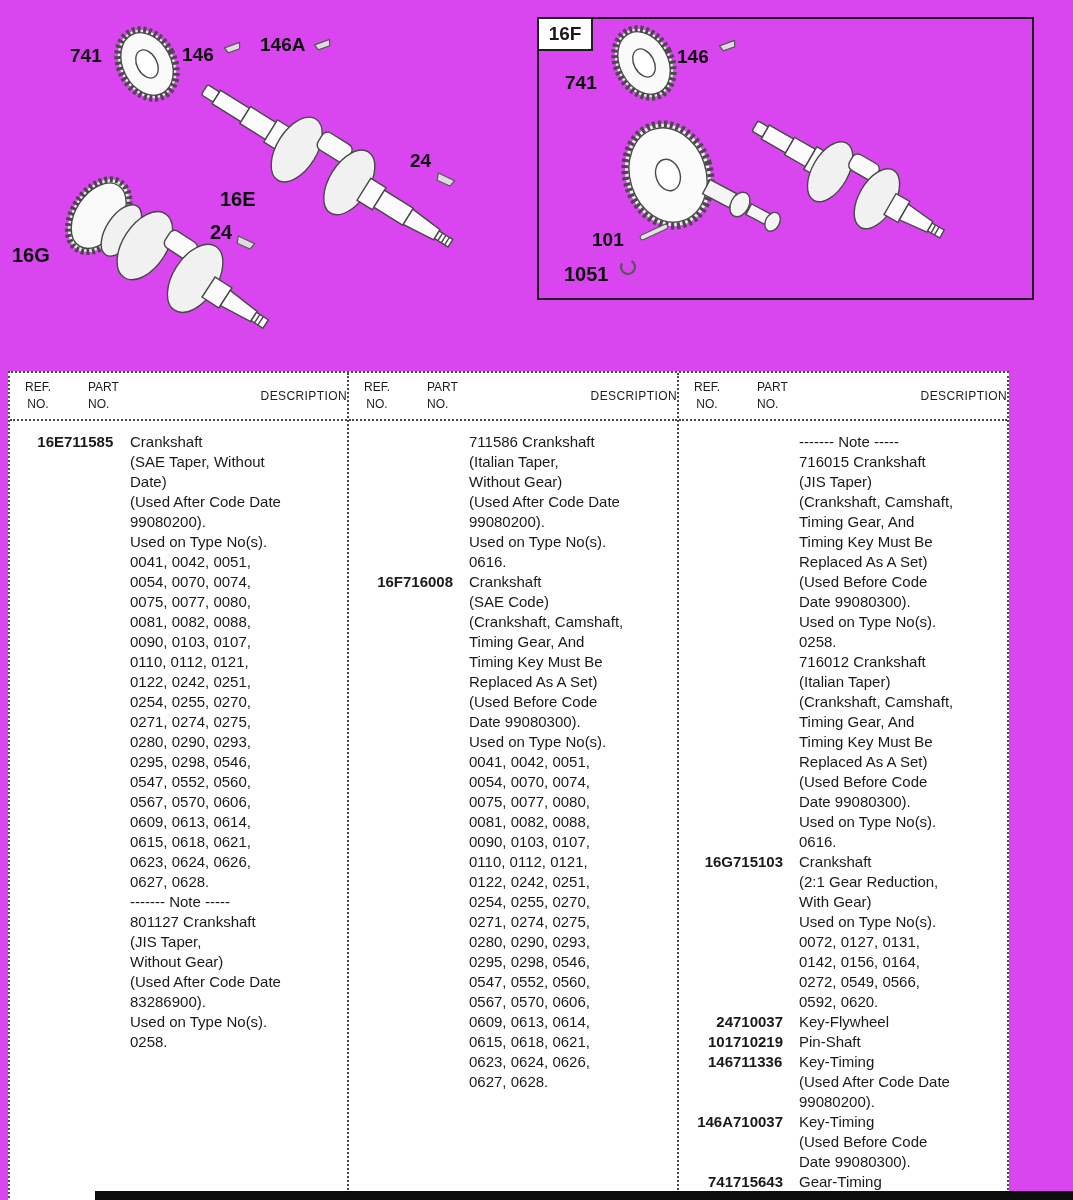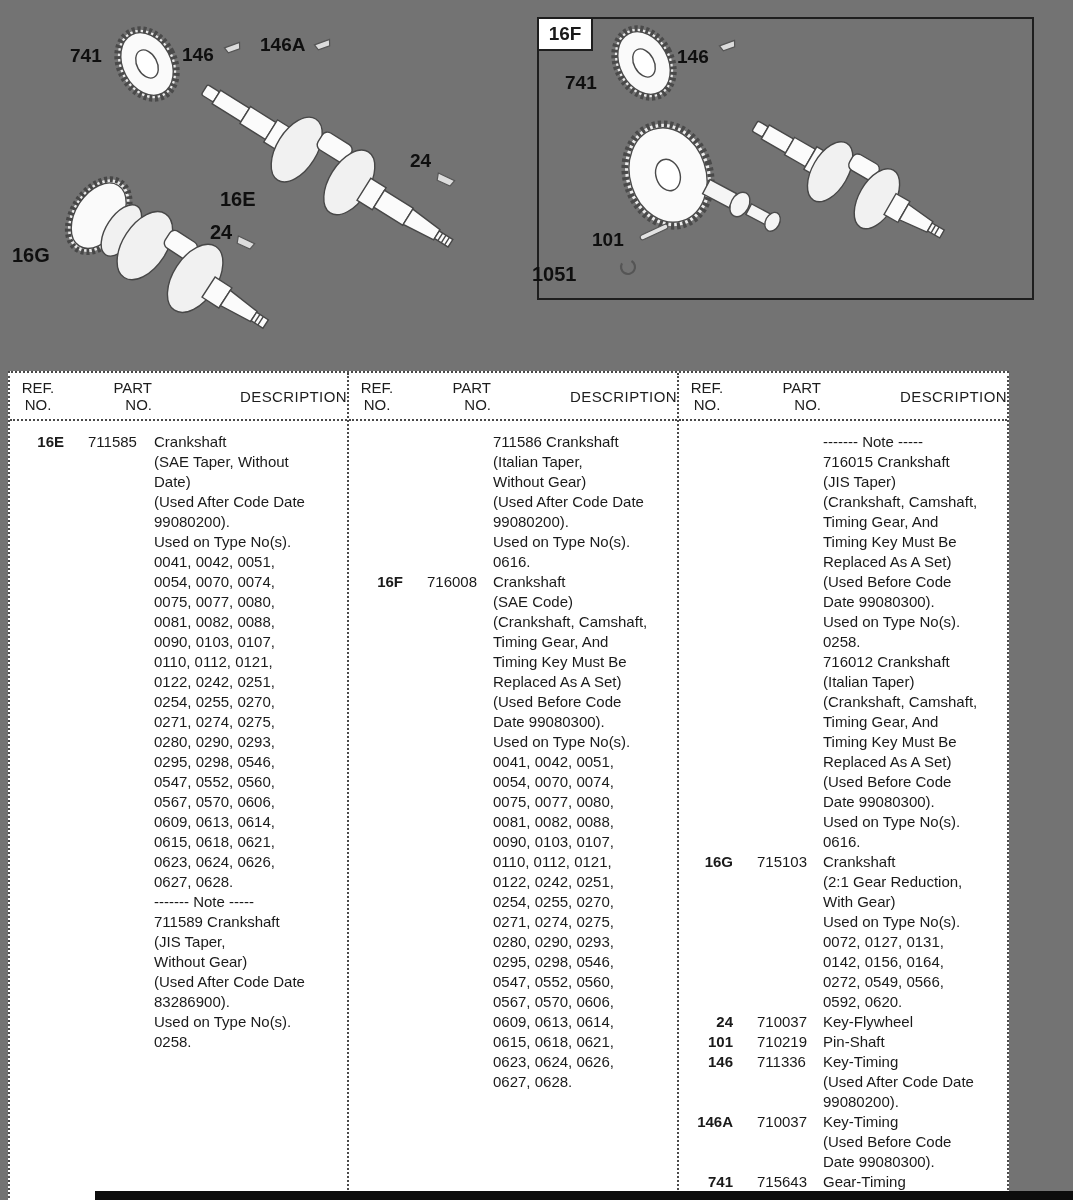--- a/index.html
+++ b/index.html
@@ -1,47 +1,47 @@
 <!DOCTYPE html>
 <html><head>
 <meta charset="utf-8">
 <style>
   html,body{margin:0;padding:0;}
   body{
     width:1073px;height:1200px;overflow:hidden;background:#ffffff;
     font-family:"Liberation Sans", sans-serif;color:#1a1a1a;
   }
-  .page{position:relative;width:1073px;height:1200px;overflow:hidden;background:#737373;}
+  .page{position:relative;width:1073px;height:1200px;overflow:hidden;background:#d946ef;}
 
   
   .diagram{position:absolute;left:0;top:0;width:1073px;height:370px;}
   .diagram svg{position:absolute;left:0;top:0;}
   .dlabel{position:absolute;font-weight:bold;color:#0f0f0f;font-size:19px;line-height:1;white-space:nowrap;}
   .dlabel.big{font-size:20px;}
   .fbox{position:absolute;left:537px;top:17px;width:493px;height:279px;border:2.5px solid #1e1e1e;background:transparent;}
   .fbox-tag{position:absolute;left:0;top:0;width:52px;height:30px;border-right:2.5px solid #1e1e1e;border-bottom:2.5px solid #1e1e1e;
     display:flex;align-items:center;justify-content:center;font-weight:bold;font-size:19px;background:#fff;}
 
   
   .ptable{
     position:absolute;left:8px;top:371px;width:997px;height:845px;
     border:2px dotted #4a4a4a;border-bottom:none;
     display:grid;grid-template-columns:337px 330px 330px;background:#fff;
   }
   .tcol{position:relative;min-width:0;}
   .tcol + .tcol{border-left:2px dotted #4a4a4a;}
-  .thead{height:46px;border-bottom:2px dotted #4a4a4a;display:flex;align-items:center;font-size:15px;color:#1d1d1d;}
+  .thead{height:46px;border-bottom:2px dotted #4a4a4a;display:flex;align-items:center;font-size:12px;color:#1d1d1d;}
   .h-ref{margin-left:2px;width:52px;text-align:center;line-height:17px;}
-  .h-part{margin-left:24px;width:64px;text-align:right;line-height:17px;}
+  .h-part{margin-left:24px;width:64px;text-align:left;line-height:17px;}
   .h-desc{flex:1;text-align:right;letter-spacing:.4px;}
   .tbody{padding:11px 0 0 0;}
   .entry{display:flex;align-items:flex-start;}
   .cell{font-size:15px;line-height:20px;white-space:nowrap;}
   .cell.ref{margin-left:2px;width:52px;flex:none;text-align:right;font-weight:bold;}
-  .cell.part{margin-left:24px;width:64px;flex:none;font-weight:normal;}
+  .cell.part{width:64px;flex:none;font-weight:bold;}
   .cell.desc{flex:1;min-width:0;padding-left:2px;}
   .line{font-size:15px;line-height:20px;white-space:nowrap;}
   .pb{font-weight:normal;}
 
   .scan-bar{position:absolute;left:95px;top:1191px;width:978px;height:9px;background:#0d0d0d;}
 </style>
 </head>
 <body>
 
 <div class="page">
@@ -154,21 +154,21 @@
     <div class="dlabel" style="left:70px;top:46px;">741</div>
     <div class="dlabel" style="left:182px;top:45px;">146</div>
     <div class="dlabel" style="left:260px;top:35px;">146A</div>
     <div class="dlabel" style="left:410px;top:151px;">24</div>
     <div class="dlabel big" style="left:220px;top:189px;">16E</div>
     <div class="dlabel big" style="left:210px;top:222px;">24</div>
     <div class="dlabel big" style="left:12px;top:245px;">16G</div>
     <div class="dlabel" style="left:565px;top:73px;">741</div>
     <div class="dlabel" style="left:677px;top:47px;">146</div>
     <div class="dlabel" style="left:592px;top:230px;">101</div>
-    <div class="dlabel big" style="left:532px;top:264px;text-align:center;">1051</div>
+    <div class="dlabel big" style="left:564px;top:264px;text-align:center;">1051</div>
   </div>
 
   <div class="ptable">
 
     <div class="tcol">
       <div class="thead">
         <div class="h-ref">
           <div>REF.</div>
           <div>NO.</div>
         </div>
@@ -200,21 +200,21 @@
               <div class="line">0271, 0274, 0275,</div>
               <div class="line">0280, 0290, 0293,</div>
               <div class="line">0295, 0298, 0546,</div>
               <div class="line">0547, 0552, 0560,</div>
               <div class="line">0567, 0570, 0606,</div>
               <div class="line">0609, 0613, 0614,</div>
               <div class="line">0615, 0618, 0621,</div>
               <div class="line">0623, 0624, 0626,</div>
               <div class="line">0627, 0628.</div>
               <div class="line"><span class="pb">------- Note -----</span></div>
-              <div class="line"><span class="pb">711589</span> Crankshaft</div>
+              <div class="line"><span class="pb">801127</span> Crankshaft</div>
               <div class="line">(JIS Taper,</div>
               <div class="line">Without Gear)</div>
               <div class="line">(Used After Code Date</div>
               <div class="line">83286900).</div>
               <div class="line">Used on Type No(s).</div>
               <div class="line">0258.</div>
             </div>
           </div>
         </div>
     </div>

